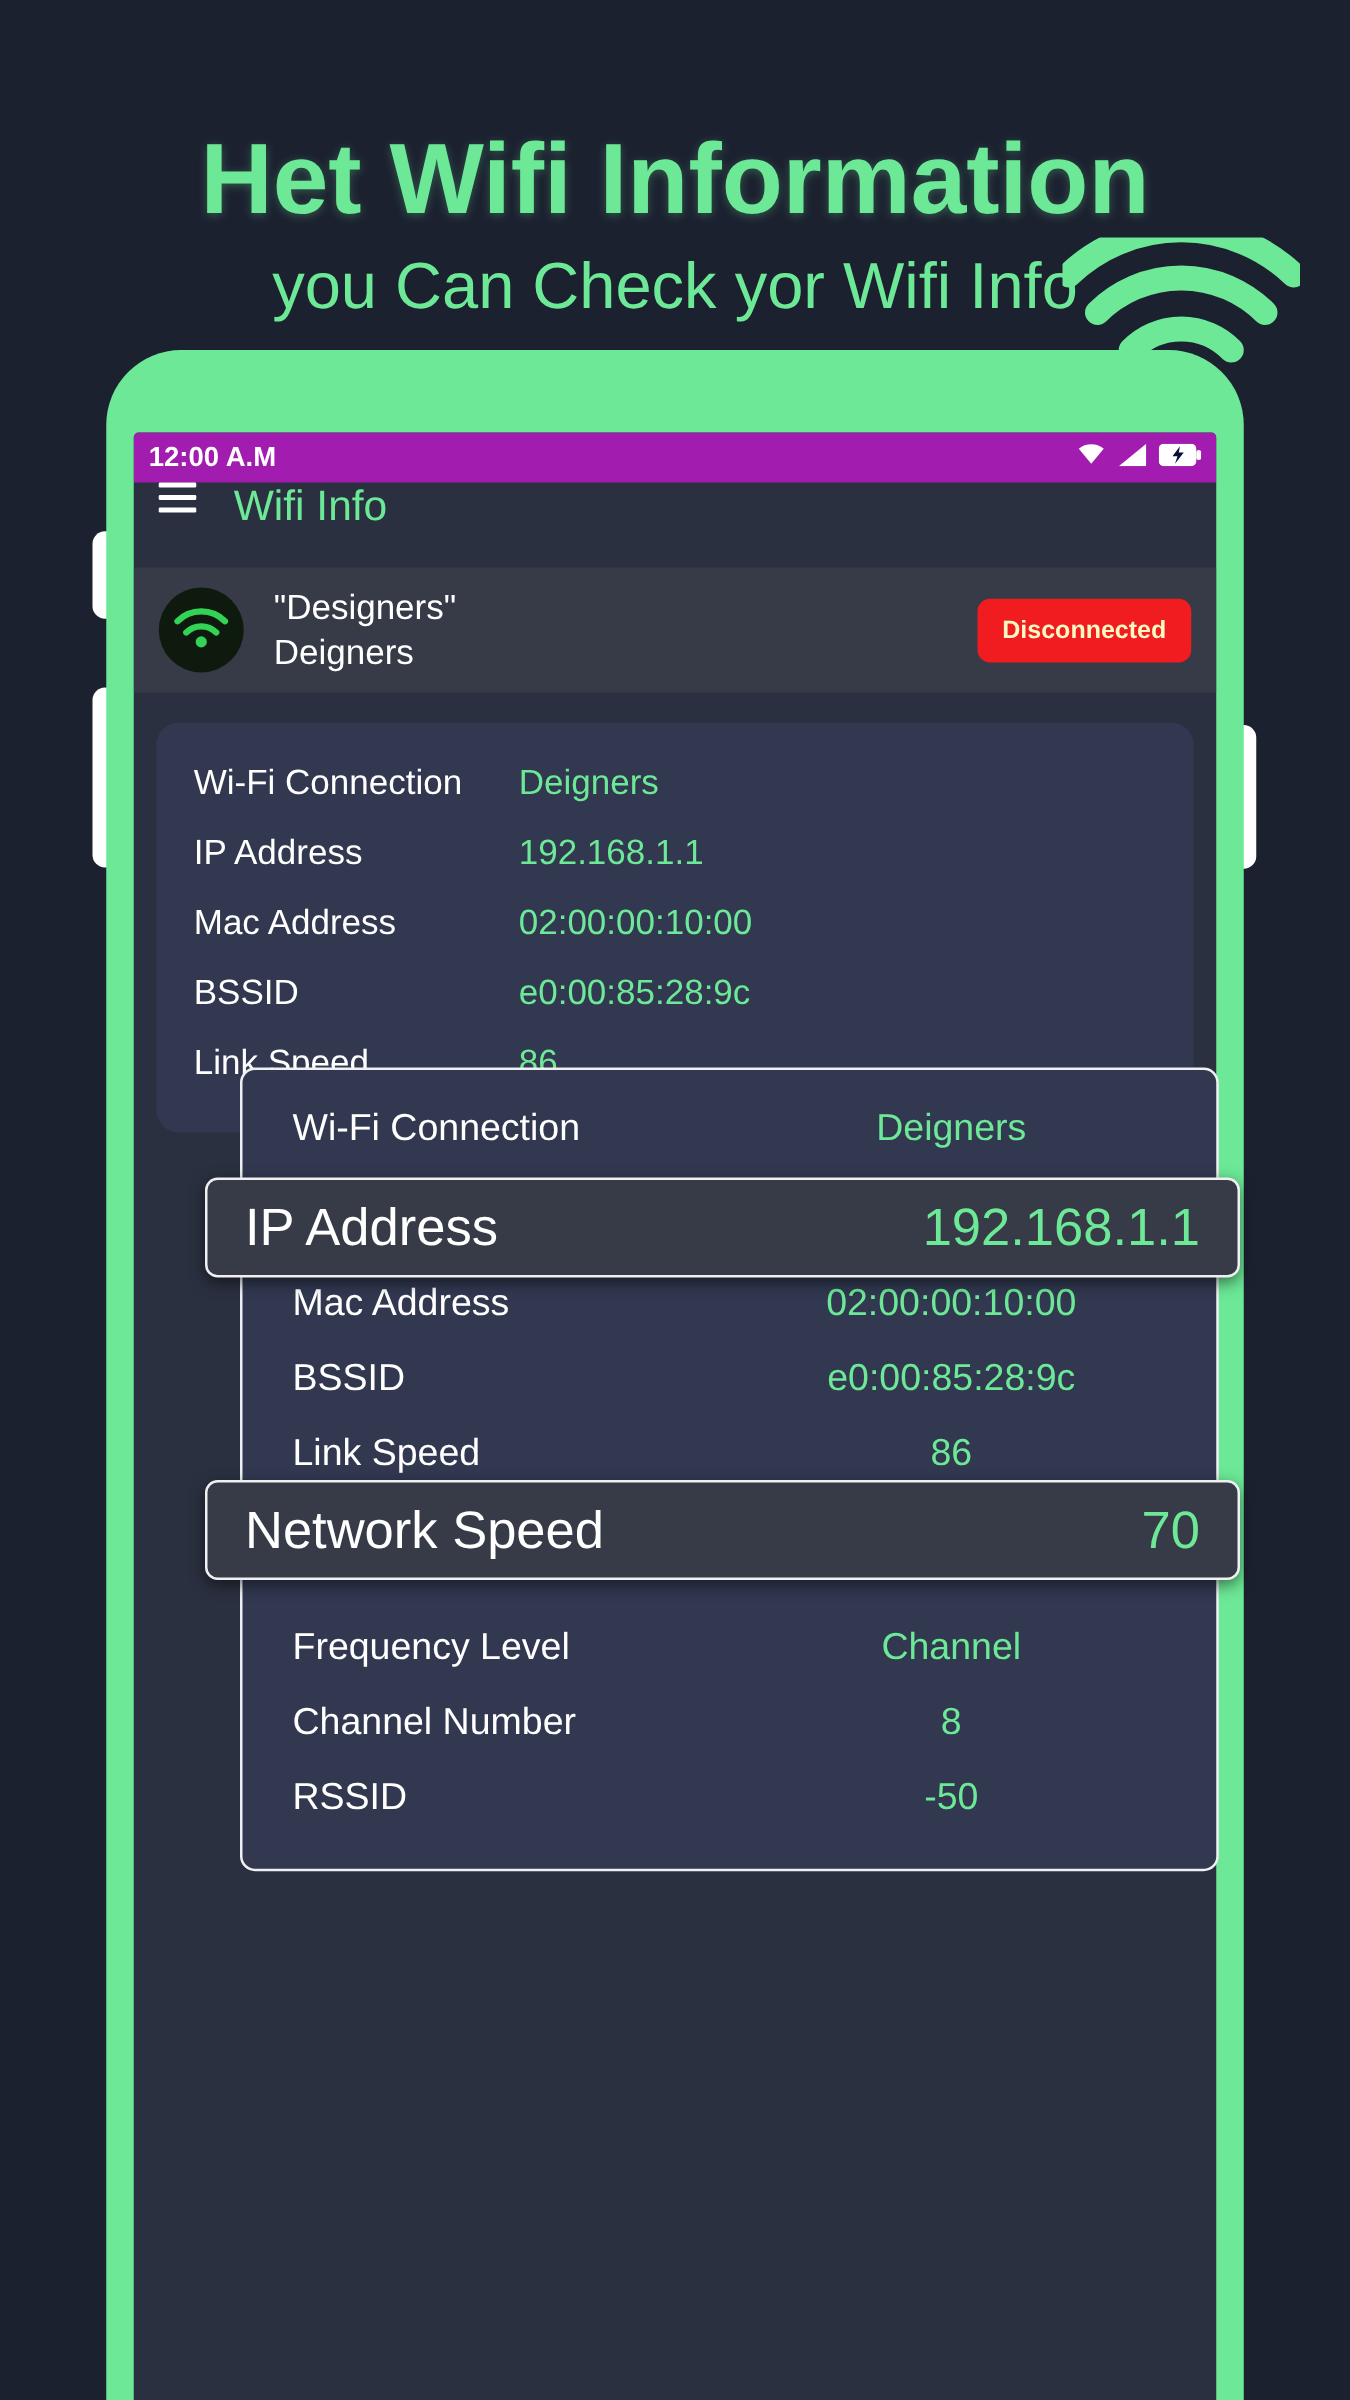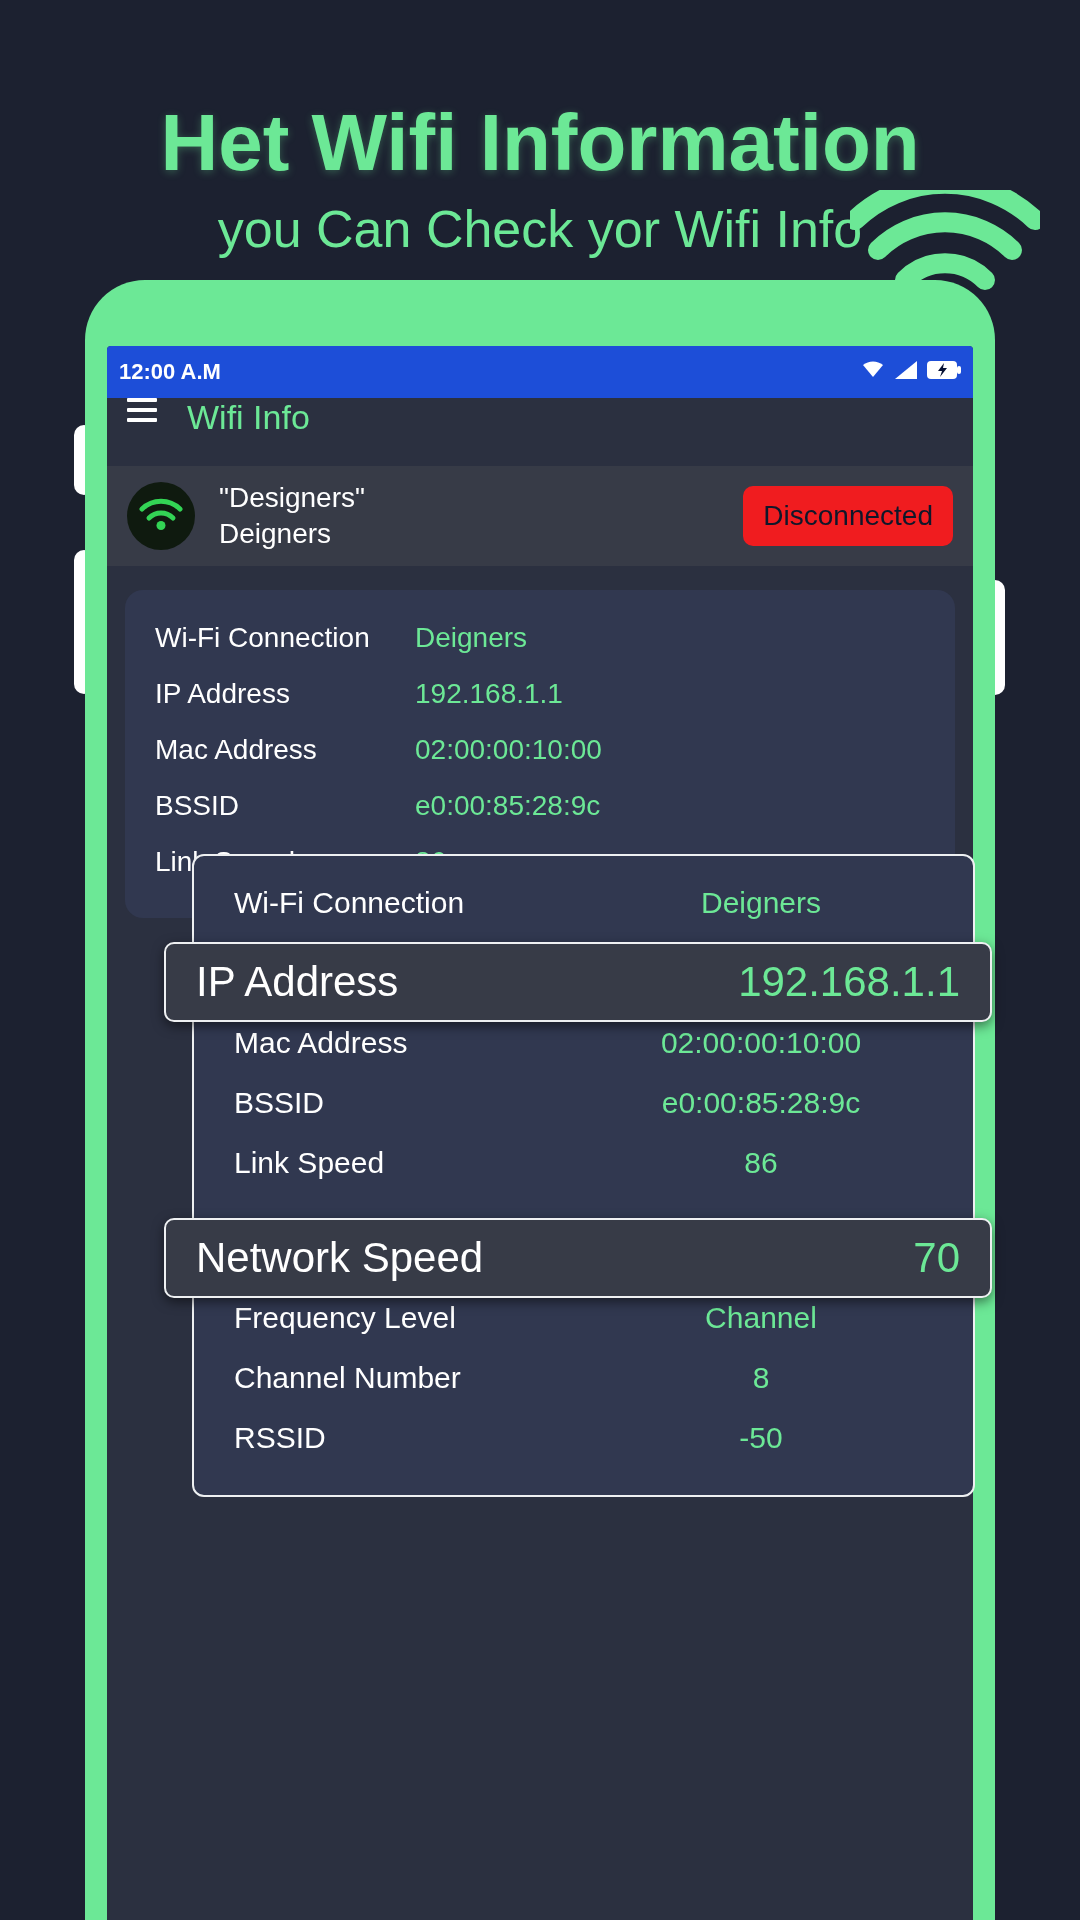--- a/index.html
+++ b/index.html
@@ -58,22 +58,22 @@
   left: 22px;
   top: 66px;
   width: 866px;
   height: 1600px;
   background: #2b3040;
   border-radius: 4px 4px 0 0;
   overflow: hidden;
 }
 
 .status-bar {
-  height: 52px;
-  background: #1d4ed8;
+  height: 40px;
+  background: #a21caf;
   display: flex;
   align-items: center;
   justify-content: space-between;
   padding: 0 12px;
   color: #fff;
   font-size: 22px;
   font-weight: 600;
 }
 .status-right { display: flex; align-items: center; gap: 10px; }
 
@@ -111,26 +111,26 @@
   height: 68px;
   border-radius: 50%;
   background: #0f1a0f;
   display: flex;
   align-items: center;
   justify-content: center;
 }
 .conn-text { flex: 1; color: #fff; font-size: 28px; line-height: 1.3; }
 .disconnect-btn {
   background: #f01c1f;
-  color: #0f172a;
+  color: #fef9c3;
   border: none;
   border-radius: 10px;
   padding: 14px 20px;
-  font-size: 28px;
-  font-weight: 400;
+  font-size: 20px;
+  font-weight: 700;
   cursor: pointer;
 }
 
 .info-panel {
   margin: 24px 18px 0 18px;
   background: #313850;
   border-radius: 18px;
   padding: 32px 30px 40px 30px;
 }
 .info-row {
@@ -168,21 +168,21 @@
   border-radius: 10px;
   display: flex;
   align-items: center;
   justify-content: space-between;
   padding: 0 30px;
   box-shadow: 0 4px 12px rgba(0,0,0,0.5);
 }
 .hl-label { color: #fff; font-size: 42px; font-weight: 500; }
 .hl-value { color: #6ce896; font-size: 42px; font-weight: 500; }
 .hl1 { left: 164px; top: 942px; width: 828px; height: 80px; }
-.hl2 { left: 164px; top: 1218px; width: 828px; height: 80px; }
+.hl2 { left: 164px; top: 1184px; width: 828px; height: 80px; }
 
 .spacer-80 { height: 80px; }
 .spacer-95 { height: 95px; }
 </style>
 </head>
 <body>
 
 <div class="hero-title">Het Wifi Information</div>
 <div class="hero-subtitle">you Can Check yor Wifi Info</div>
 

